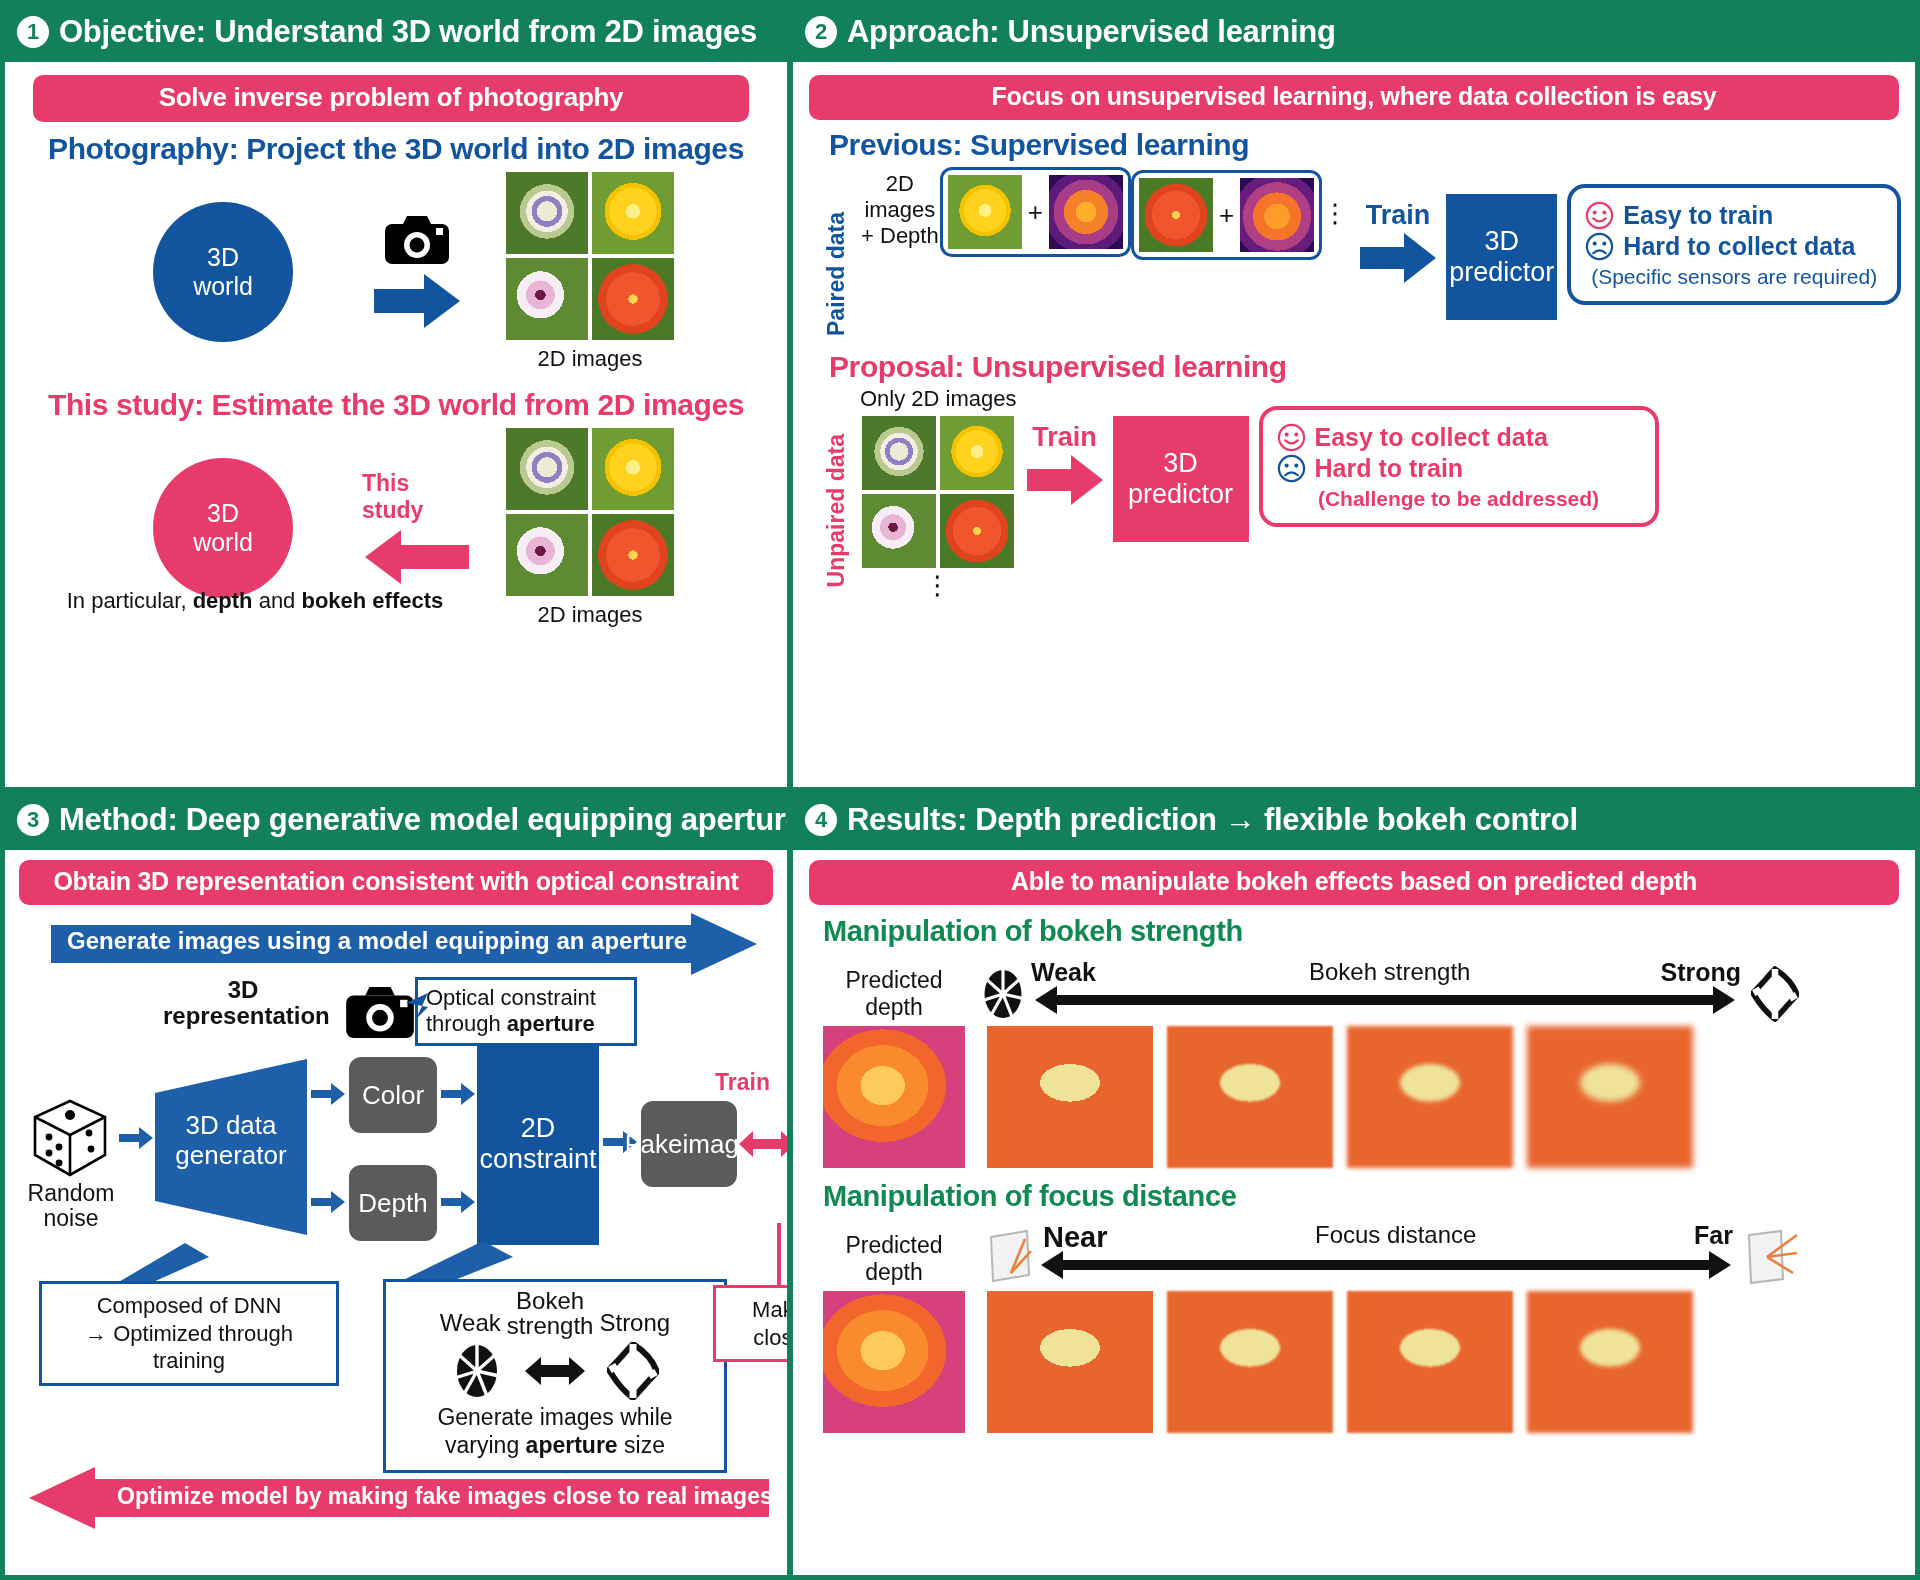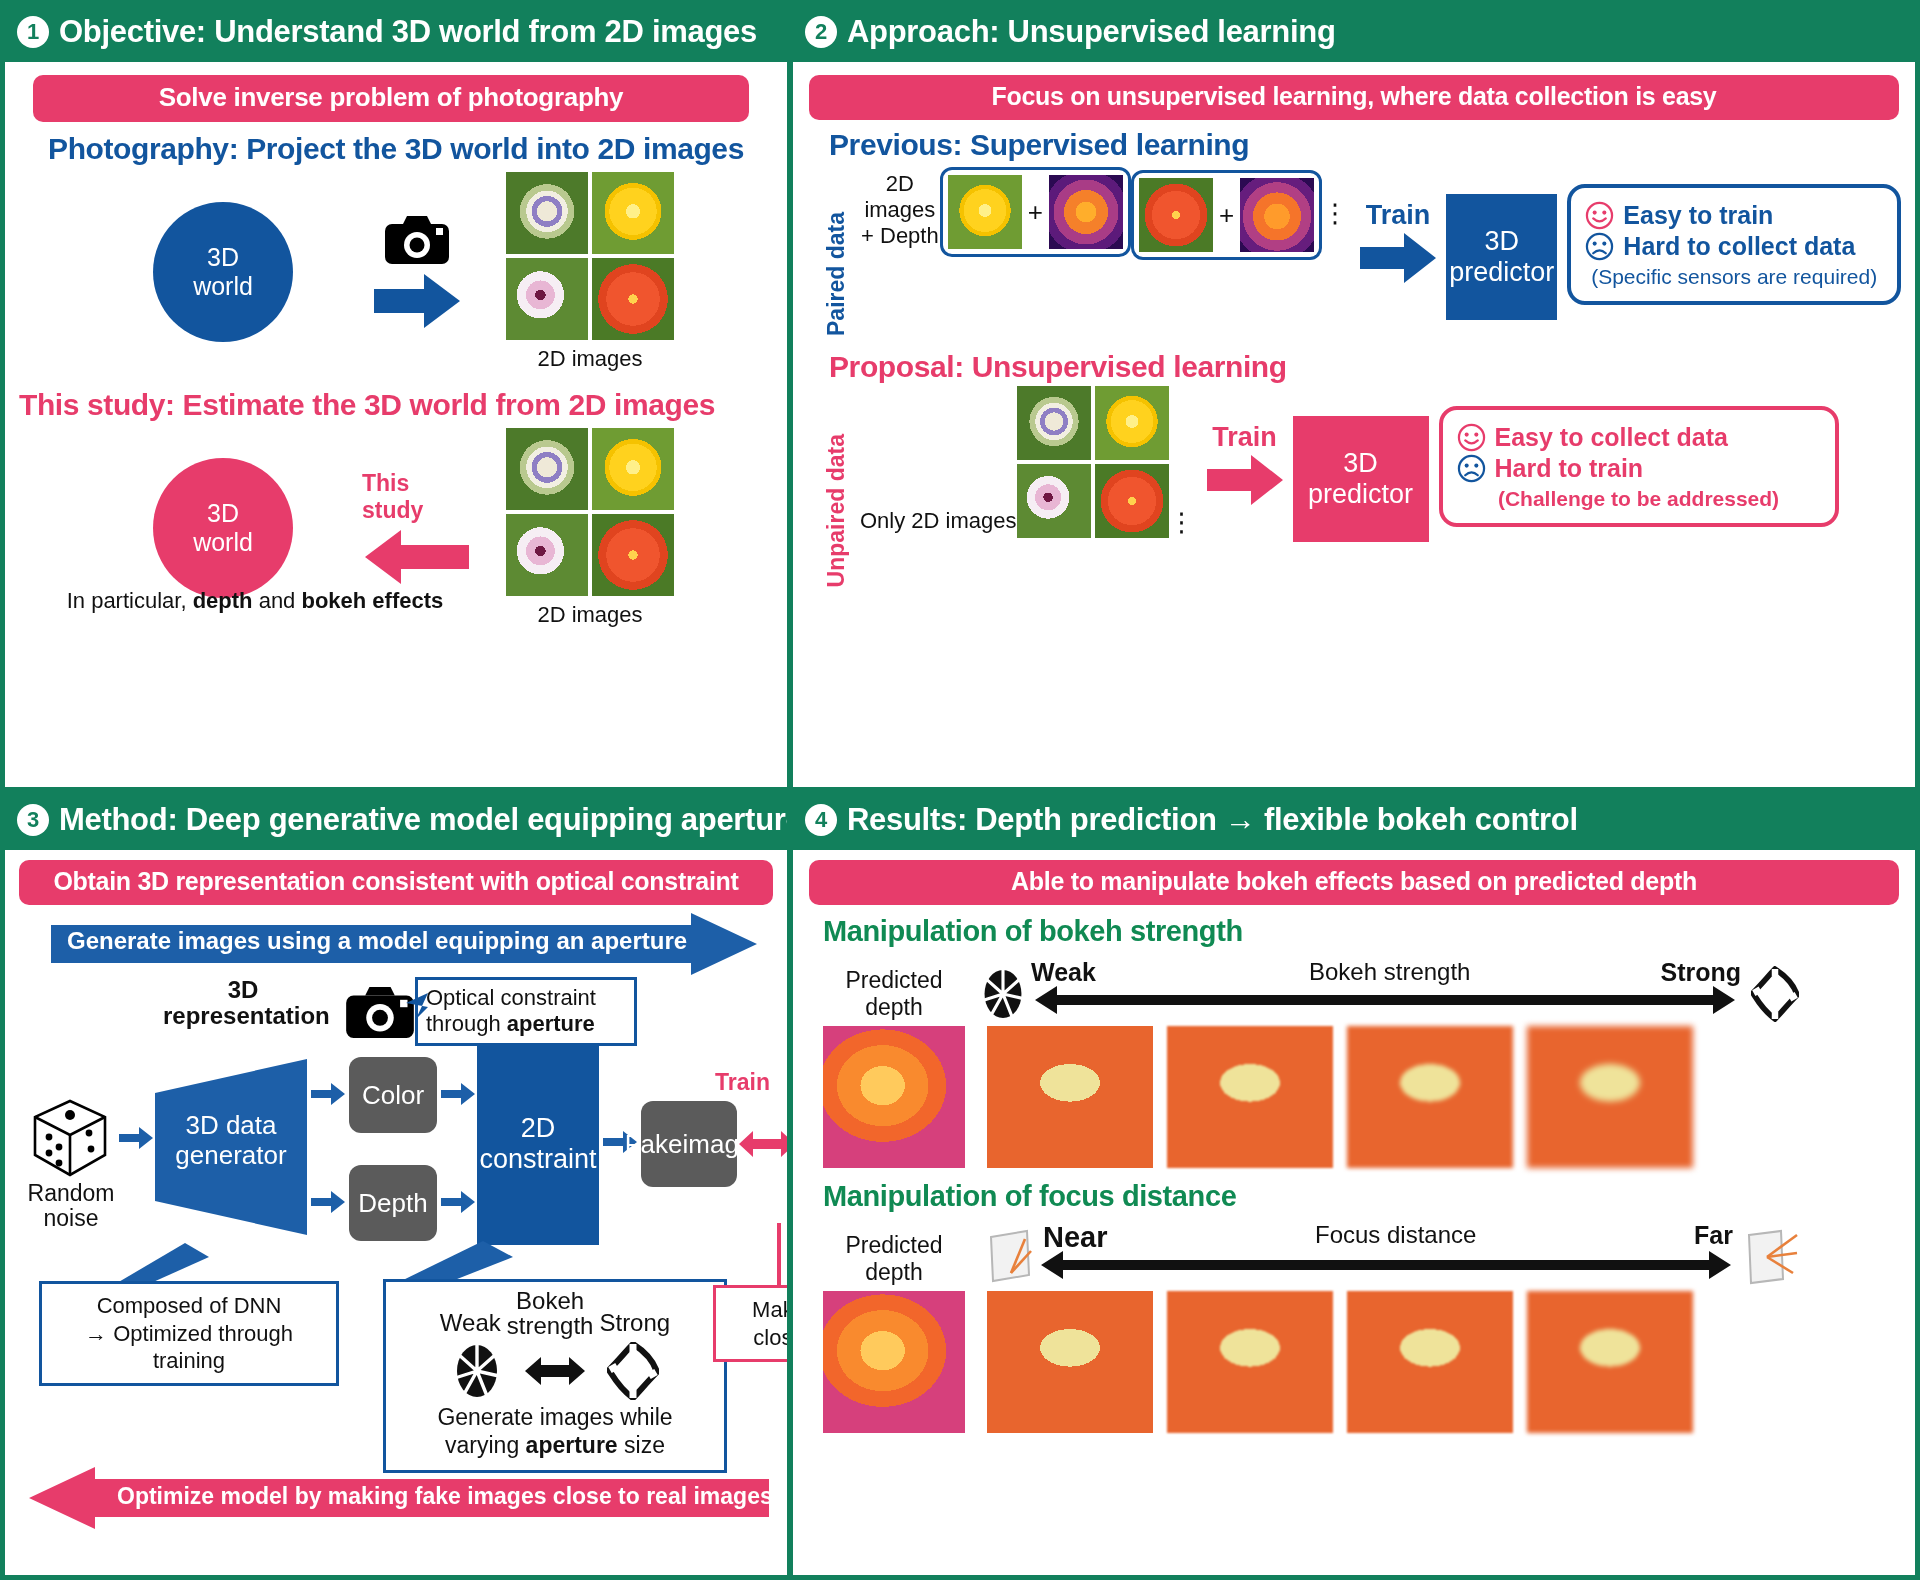--- a/index.html
+++ b/index.html
@@ -159,21 +159,21 @@
           <div class="grid2">
             <div class="thumb t-passion"></div>
             <div class="thumb t-dande"></div>
             <div class="thumb t-petunia"></div>
             <div class="thumb t-hibiscus"></div>
           </div>
           <div class="cap" style="margin-top:6px;">2D images</div>
         </div>
       </div>
 
-      <div class="h2pink" style="margin:16px 0 6px 0;">This study: Estimate the 3D world from 2D images</div>
+      <div class="h2pink" style="text-align:center;margin:16px 0 6px 0;">This study: Estimate the 3D world from 2D images</div>
 
       <div style="display:flex;align-items:center;justify-content:center;gap:34px;margin-top:4px;">
         <div style="width:210px;display:flex;justify-content:center;">
           <div class="circlePink">
             <span>3D</span>
             <span>world</span>
           </div>
         </div>
         <div style="display:flex;flex-direction:column;align-items:center;gap:4px;width:110px;">
           <div style="color:#e73c6b;font-weight:bold;font-size:23px;">This study</div>
@@ -261,21 +261,21 @@
           <div class="subnote" style="text-align:center;margin-top:2px;">(Specific sensors are required)</div>
         </div>
       </div>
 
       <div class="h2pink" style="margin:14px 0 2px 22px;">Proposal: Unsupervised learning</div>
 
       <div style="display:flex;align-items:flex-start;gap:10px;margin-left:16px;">
         <div style="padding-top:48px;">
           <div class="vlabelPink">Unpaired data</div>
         </div>
-        <div style="display:flex;flex-direction:row;align-items:flex-end;">
+        <div style="display:flex;flex-direction:column;align-items:center;">
           <div class="cap" style="margin-bottom:4px;">Only 2D images</div>
           <div class="grid2" style="grid-template-columns:74px 74px;grid-template-rows:74px 74px;">
             <div class="thumb t-passion" style="width:74px;height:74px;"></div>
             <div class="thumb t-dande" style="width:74px;height:74px;"></div>
             <div class="thumb t-petunia" style="width:74px;height:74px;"></div>
             <div class="thumb t-hibiscus" style="width:74px;height:74px;"></div>
           </div>
           <div class="dots" style="margin-top:2px;">⋮</div>
         </div>
 

